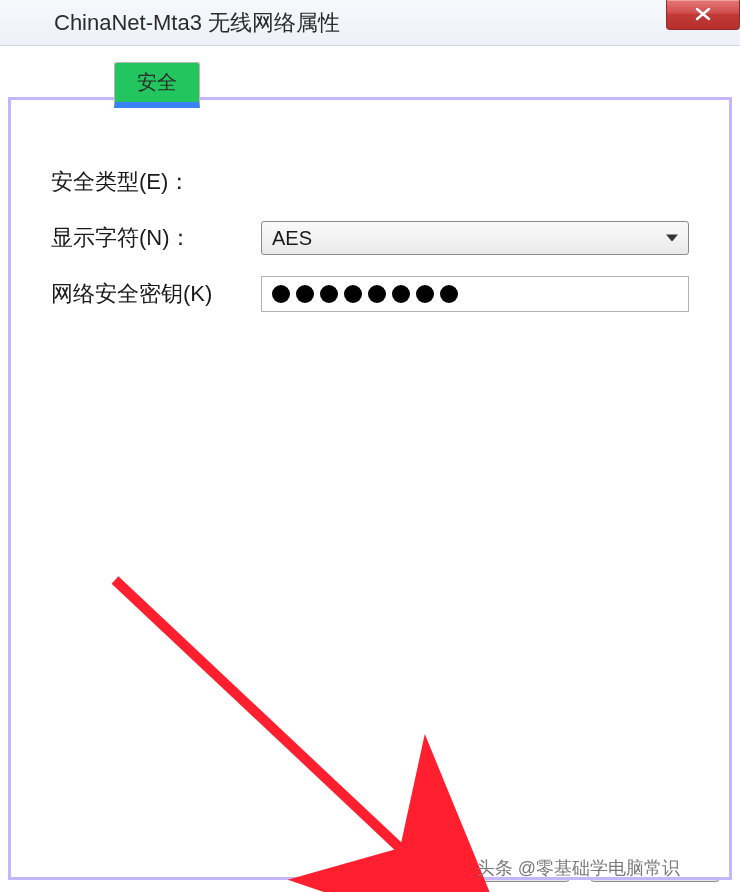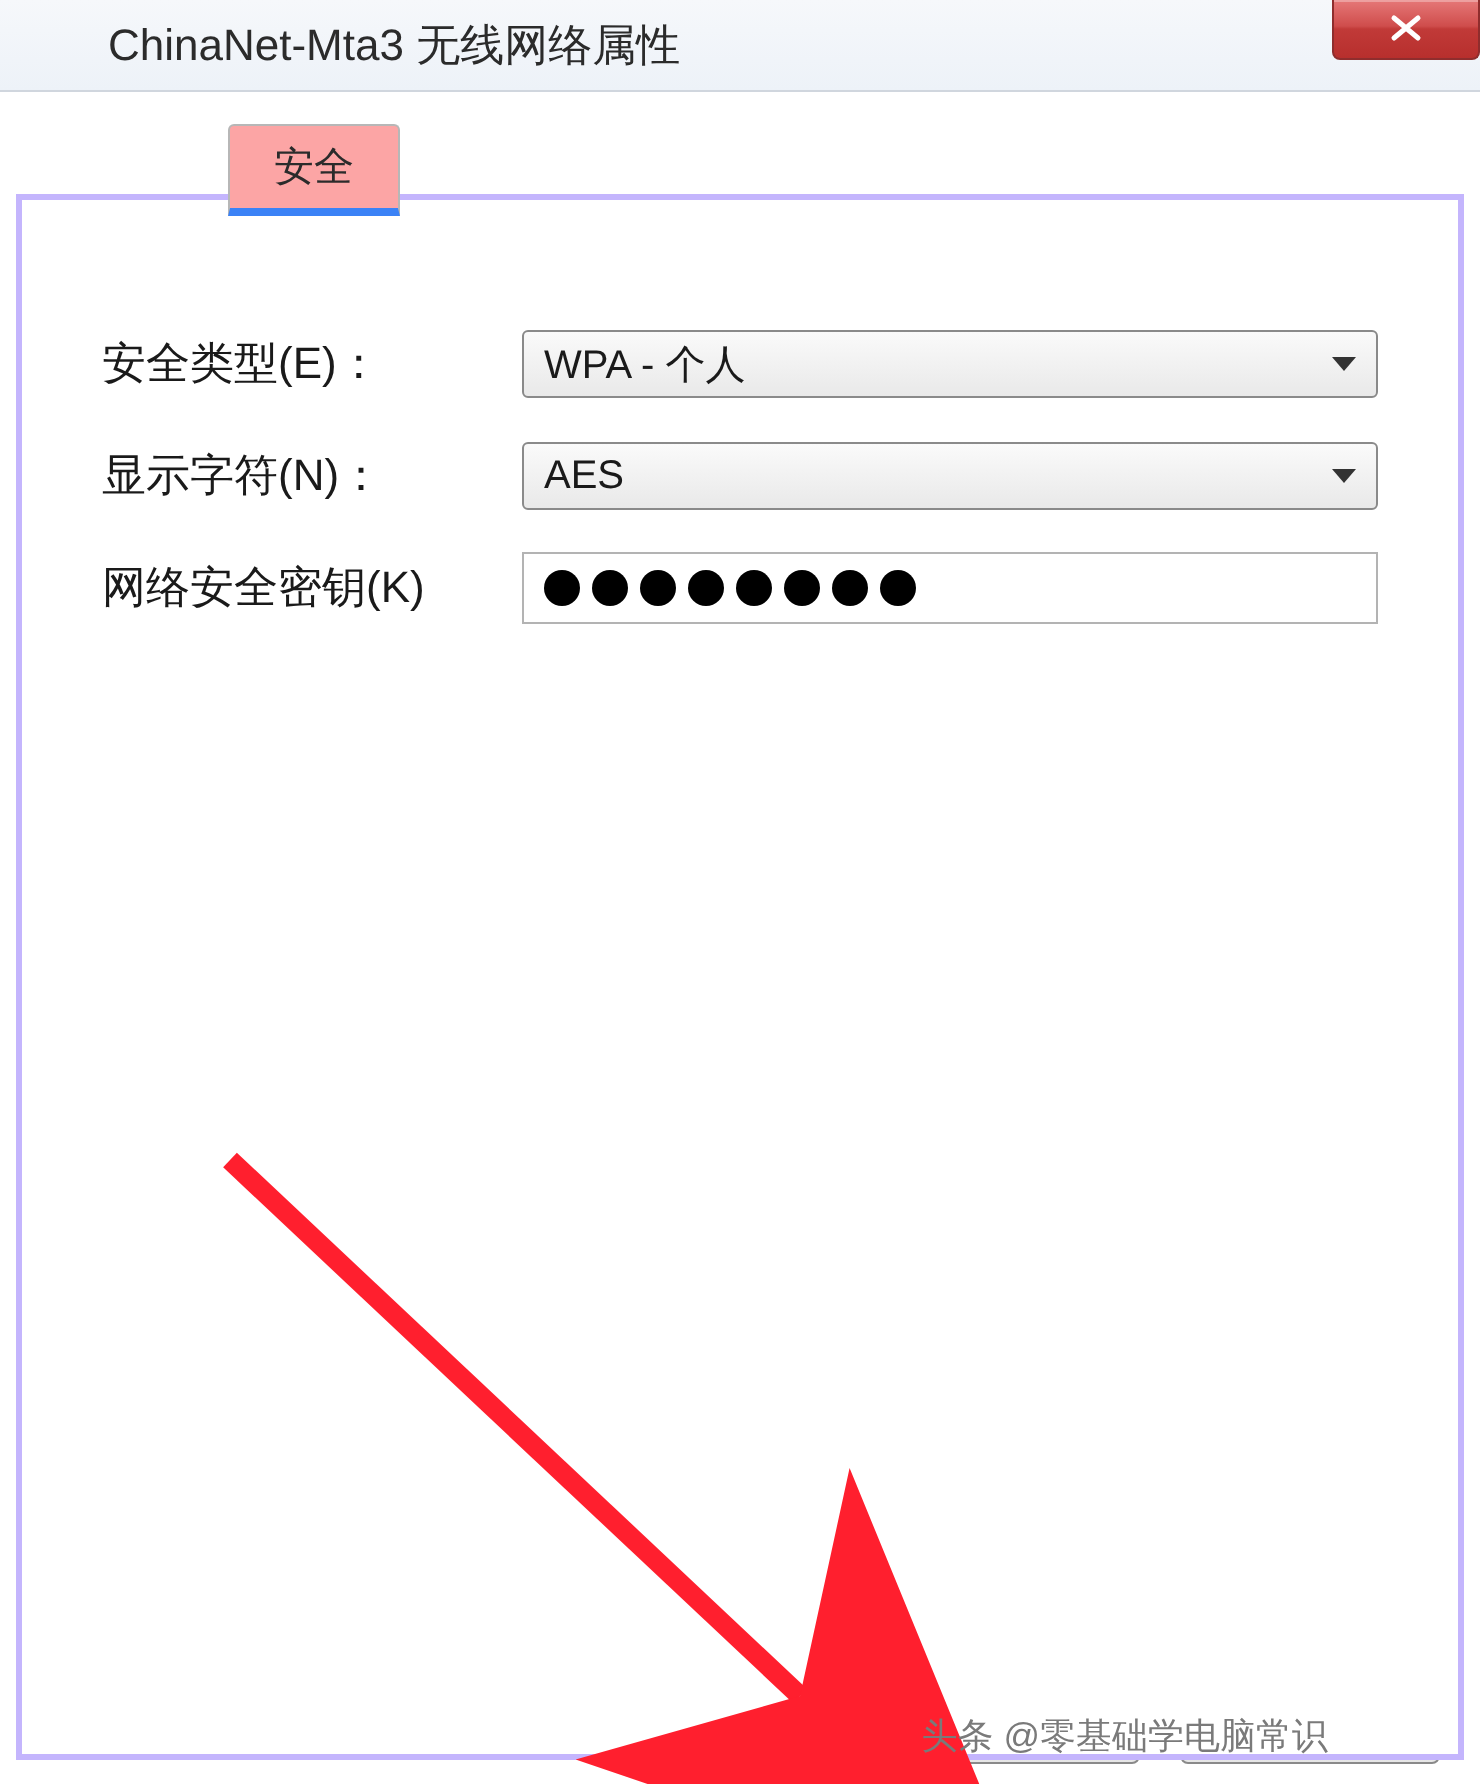--- a/index.html
+++ b/index.html
@@ -72,23 +72,23 @@
       align-items: center;
       font-size: 20px;
       color: #2b2b2b;
       border-top-left-radius: 3px;
       border-top-right-radius: 3px;
       z-index: 1;
     }
     .tab.active {
       top: 6px;
       height: 46px;
-      background: #fca5a5;
+      background: #22c55e;
       z-index: 3;
-      border-bottom: 4px solid #3b82f6;
+      border-bottom: 6px solid #3b82f6;
     }
     .tab1 { left: 8px; }
     .tab2 { left: 100px; }
     .tab-panel {
       position: absolute;
       top: 51px;
       left: 8px;
       right: 8px;
       bottom: 12px;
       border: 3px solid #c4b5fd;
@@ -187,21 +187,21 @@
       color: #1a1a1a;
     }
     .arrow-annotation {
       position: absolute;
       pointer-events: none;
       z-index: 50;
     }
     .watermark {
       position: absolute;
       bottom: 12px;
-      right: 76px;
+      right: 60px;
       font-size: 18px;
       color: #7a7a7a;
       z-index: 60;
       pointer-events: none;
       white-space: nowrap;
     }
   </style>
 </head>
 <body>
 
@@ -222,24 +222,20 @@
     <div class="tabs">
       <div class="tab tab2 active">
         <span>安全</span>
       </div>
     </div>
 
     <div class="tab-panel">
 
       <div class="form-row">
         <div class="form-label">安全类型(E)：</div>
-        <div class="combo">
-          <span>WPA - 个人</span>
-          <span class="chev"></span>
-        </div>
       </div>
 
       <div class="form-row">
         <div class="form-label">显示字符(N)：</div>
         <div class="combo">
           <span>AES</span>
           <span class="chev"></span>
         </div>
       </div>
 

